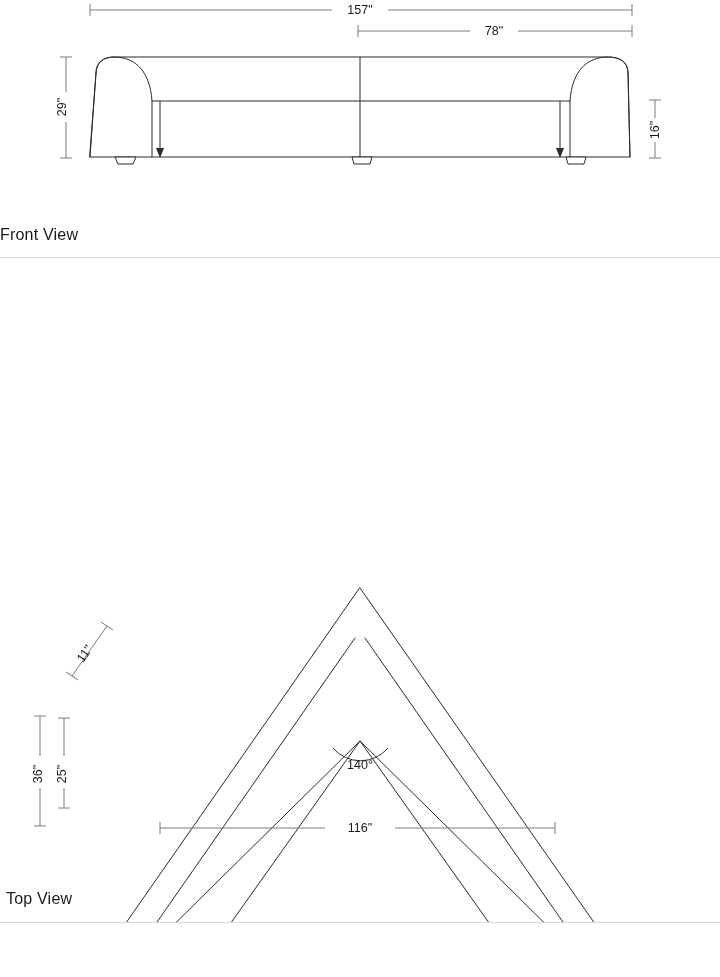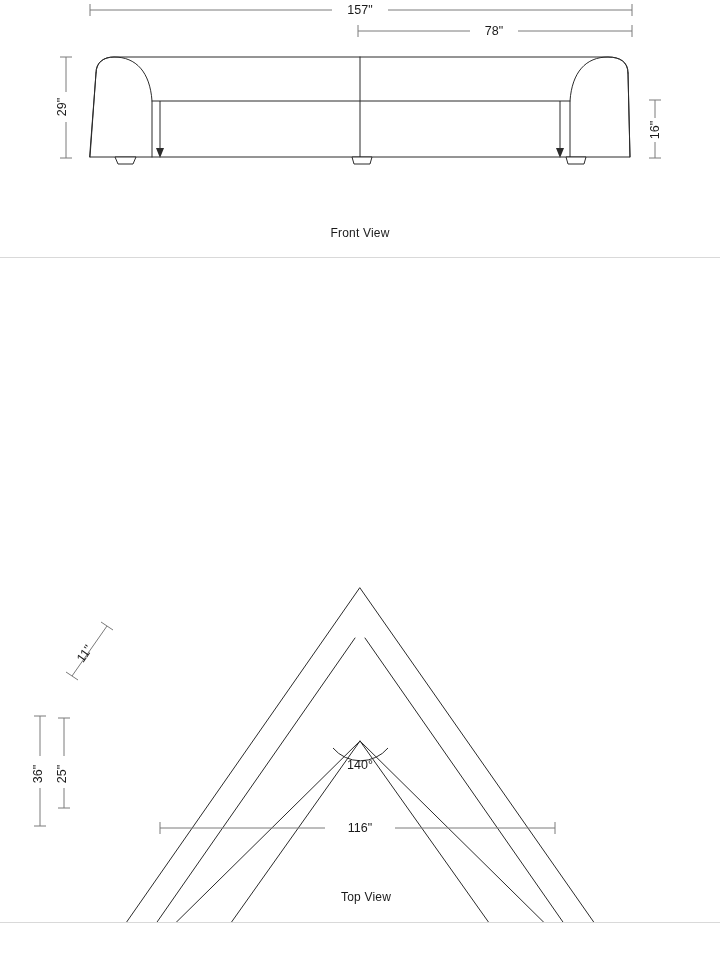--- a/index.html
+++ b/index.html
@@ -28,22 +28,21 @@
   .divider {
     position: absolute;
     left: 0;
     width: 720px;
     height: 1px;
     background: #d9d9d9;
   }
   .view-label {
     position: absolute;
     width: 720px;
-    text-align: center;
-    font-size: 12px;
+    font-size: 16px;
     letter-spacing: 0.2px;
     color: #1a1a1a;
   }
   svg {
     display: block;
   }
   .svg-wrap {
     position: absolute;
     left: 0;
     top: 0;

